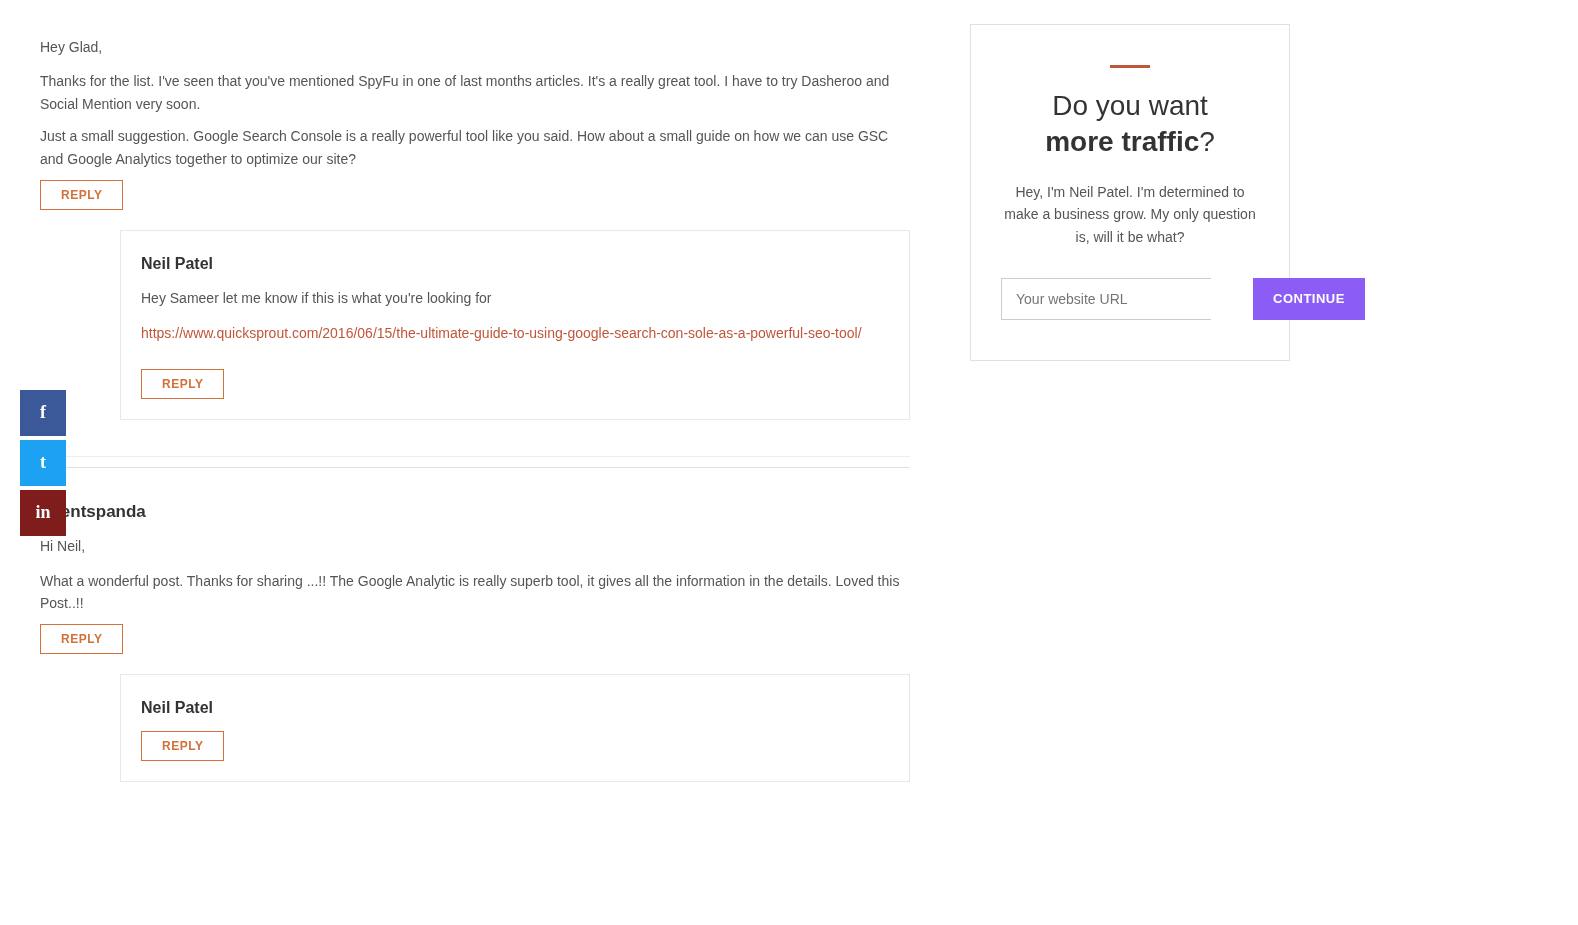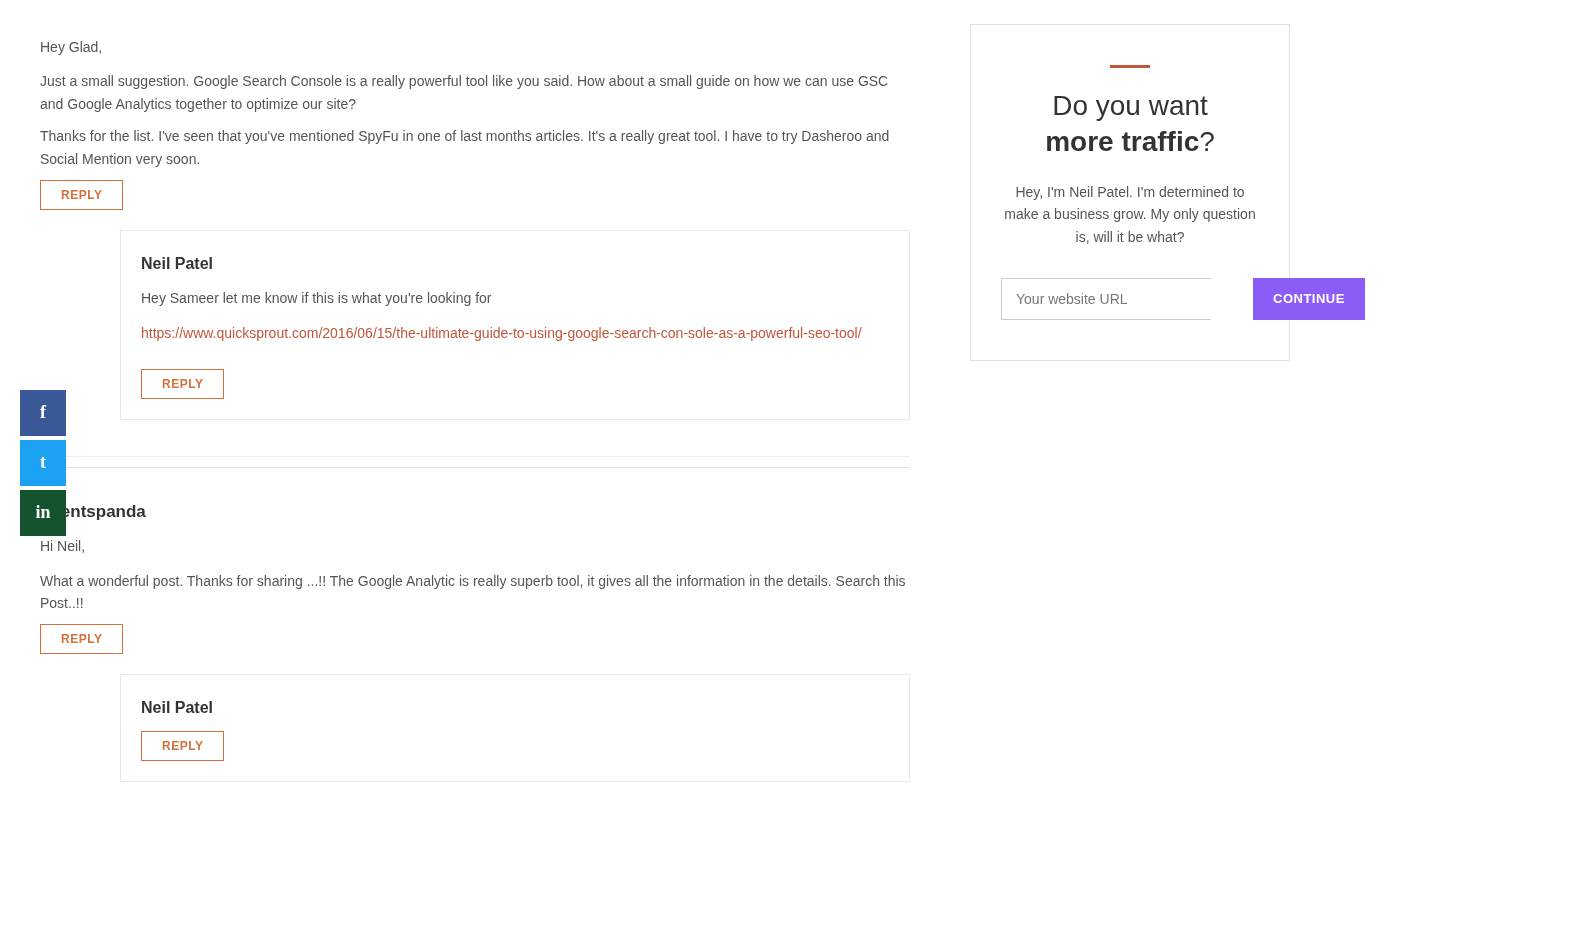--- a/index.html
+++ b/index.html
@@ -128,21 +128,21 @@
       justify-content: center;
       color: white;
       font-size: 18px;
       font-weight: bold;
       cursor: pointer;
       text-decoration: none;
     }
 
     .social-btn.facebook { background: #3b5998; }
     .social-btn.twitter { background: #1da1f2; }
-    .social-btn.linkedin { background: #14532d; }
+    .social-btn.linkedin { background: #7f1d1d; }
 
     
     .traffic-widget {
       border: 1px solid #e0e0e0;
       padding: 40px 30px 40px 30px;
       text-align: center;
       background: #fff;
       position: sticky;
       top: 20px;
     }
@@ -239,40 +239,40 @@
   <a class="social-btn linkedin" href="#">
     <span>in</span>
   </a>
 </div>
 
 <div class="page-wrapper">
   <div class="main-content">
 
     <div class="comment">
       <p class="greeting">Hey Glad,</p>
+      <p class="intro-text">Thanks for the list. I've seen that you've mentioned SpyFu in one of last months articles. It's a really great tool. I have to try Dasheroo and Social Mention very soon.</p>
       <p class="intro-text">Just a small suggestion. Google Search Console is a really powerful tool like you said. How about a small guide on how we can use GSC and Google Analytics together to optimize our site?</p>
-      <p class="intro-text">Thanks for the list. I've seen that you've mentioned SpyFu in one of last months articles. It's a really great tool. I have to try Dasheroo and Social Mention very soon.</p>
       <button class="reply-btn">REPLY</button>
 
       
       <div class="comment-nested">
         <div class="comment-author">Neil Patel</div>
         <p class="comment-text">Hey Sameer let me know if this is what you're looking for</p>
         <a class="comment-link" href="#">https://www.quicksprout.com/2016/06/15/the-ultimate-guide-to-using-google-search-con-sole-as-a-powerful-seo-tool/</a>
         <br><br>
         <button class="reply-btn">REPLY</button>
       </div>
     </div>
 
     <hr class="section-divider">
 
     <div class="eventspanda-section">
       <div class="eventspanda-author">Eventspanda</div>
       <p class="greeting">Hi Neil,</p>
-      <p class="intro-text">What a wonderful post. Thanks for sharing ...!! The Google Analytic is really superb tool, it gives all the information in the details. Search this Post..!!</p>
+      <p class="intro-text">What a wonderful post. Thanks for sharing ...!! The Google Analytic is really superb tool, it gives all the information in the details. Loved this Post..!!</p>
       <button class="reply-btn">REPLY</button>
 
       
       <div class="comment-nested">
         <div class="comment-author">Neil Patel</div>
         <button class="reply-btn">REPLY</button>
       </div>
     </div>
 
   </div>

